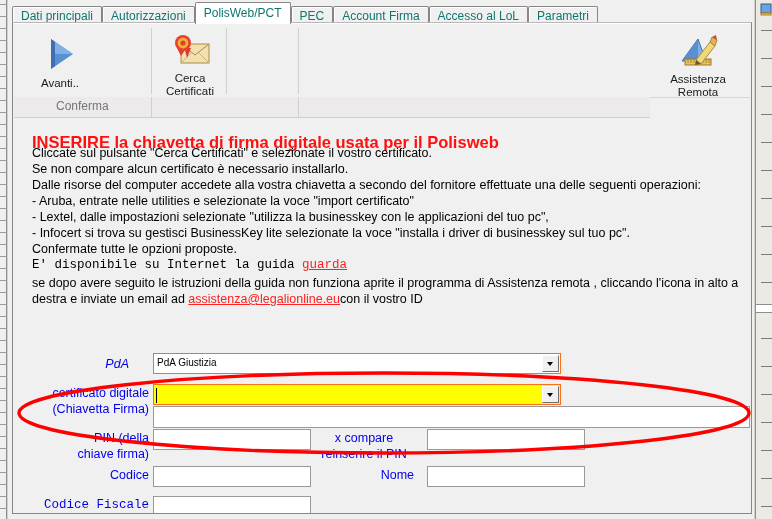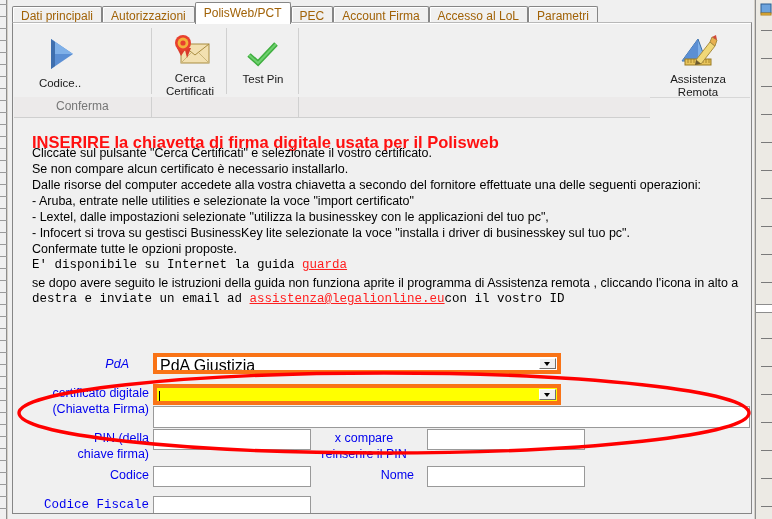--- a/index.html
+++ b/index.html
@@ -89,21 +89,21 @@
     height: 18px;
     line-height: 18px;
     padding: 0 8px;
     margin-top: 3px;
     background: #f0f0f0;
     border: 1px solid #868686;
     border-bottom: none;
     border-radius: 2px 2px 0 0;
     box-sizing: border-box;
     font-size: 12px;
-    color: #a16207;
+    color: #0f766e;
     vertical-align: bottom;
     box-shadow: inset 1px 1px 0 #ffffff;
     cursor: default;
   }
   .tab.active {
     height: 22px;
     line-height: 21px;
     margin-top: 0;
     background: #ffffff;
     border-color: #868686;
@@ -242,23 +242,23 @@
     font-size: 12.5px;
     padding: 1px 2px;
     color: #000;
   }
   .tfield.sunken {
     border: 1px solid #999999;
   }
   .combo {
     position: absolute;
     box-sizing: border-box;
-    border: 4px solid #f97316;
+    border: 1px solid #f97316;
     background: #ffffff;
-    font-size: 16px;
+    font-size: 10px;
     line-height: 18px;
     padding-left: 3px;
     color: #000;
     white-space: nowrap;
     overflow: hidden;
   }
   .combo.yellow { background: #ffff00; }
   .combo .arrowbox {
     position: absolute;
     right: 1px; top: 1px;
@@ -381,21 +381,21 @@
       <div class="toolbar">
 
         <div class="tb-btn" style="left:6px; top:12px; width:80px;">
           <span class="tb-icon">
             <svg width="34" height="36" viewBox="0 0 34 36">
               <polygon points="8,3 30,18 8,33" fill="#5b8fd4"></polygon>
               <polygon points="8,3 30,18 8,18" fill="#7fb0e8"></polygon>
               <polygon points="8,3 8,33 12,30 12,6" fill="#3f6fae"></polygon>
             </svg>
           </span>
-          <span class="tb-label">Codice..</span>
+          <span class="tb-label">Avanti..</span>
         </div>
 
         <div class="tb-sep" style="left:137px;"></div>
 
         <div class="tb-btn" style="left:142px; top:10px; width:68px;">
           <span class="tb-icon">
             <svg width="46" height="33" viewBox="0 0 46 33">
               <rect x="14" y="10" width="28" height="19" fill="#f2e0b0" stroke="#a88c40" stroke-width="1"></rect>
               <polyline points="14,10 28,21 42,10" fill="none" stroke="#a88c40" stroke-width="1"></polyline>
               <polyline points="14,29 24,19" fill="none" stroke="#c9b478" stroke-width="1"></polyline>
@@ -405,29 +405,20 @@
               <circle cx="16" cy="9" r="5.4" fill="#f3b23a"></circle>
               <circle cx="16" cy="9" r="2.6" fill="#e8402e"></circle>
             </svg>
           </span>
           <span class="tb-label">Cerca</span>
           <span class="tb-label" style="margin-top:0">Certificati</span>
         </div>
 
         <div class="tb-sep" style="left:212px;"></div>
 
-        <div class="tb-btn" style="left:216px; top:18px; width:66px;">
-          <span class="tb-icon">
-            <svg width="34" height="26" viewBox="0 0 34 26">
-              <polyline points="3,13 12,21 30,2" fill="none" stroke="#3fae3f" stroke-width="5" stroke-linecap="butt" stroke-linejoin="miter"></polyline>
-              <polyline points="3,13 12,21 30,2" fill="none" stroke="#6ed06e" stroke-width="2" stroke-linecap="butt"></polyline>
-            </svg>
-          </span>
-          <span class="tb-label">Test Pin</span>
-        </div>
 
         <div class="tb-sep" style="left:284px;"></div>
 
         <div class="tb-btn" style="left:645px; top:10px; width:78px;">
           <span class="tb-icon">
             <svg width="44" height="34" viewBox="0 0 44 34">
               <polygon points="6,27 22,5 30,27" fill="#7fb0e8" stroke="#3a6ea5"></polygon>
               <polygon points="6,27 22,5 22,27" fill="#5b8fd4"></polygon>
               <rect x="9" y="25" width="26" height="6" fill="#e8c45c" stroke="#9a7a20"></rect>
               <g stroke="#9a7a20" stroke-width="0.8">
@@ -468,21 +459,21 @@
         <div class="para" style="top:91px;">- Lextel, dalle impostazioni selezionate "utilizza la businesskey con le applicazioni del tuo pc",</div>
         <div class="para" style="top:107px;">- Infocert si trova su gestisci BusinessKey lite selezionate la voce "installa i driver di businesskey sul tuo pc".</div>
         <div class="para" style="top:123px;">Confermate tutte le opzioni proposte.</div>
 
         <div class="para" style="top:139px;font-family:Liberation Mono, monospace;">
           <span>E' disponibile su Internet la guida </span><a class="link" href="#">guarda</a>
         </div>
 
         <div class="para" style="top:157px;">se dopo avere seguito le istruzioni della guida non funziona aprite il programma di Assistenza remota , cliccando l'icona in alto a</div>
 
-        <div class="para" style="top:173px;font-family:Liberation Mono, monospace;">
+        <div class="para" style="top:173px;">
           <span>destra e inviate un email ad </span><a class="link" href="#">assistenza@legalionline.eu</a><span style="white-space:pre">con il vostro ID</span>
         </div>
 
         <div class="flabel" style="left:60px; top:239px; width:55px;font-style:italic;">PdA</div>
         <div class="combo" style="left:139px; top:235px; width:408px; height:21px;">
           <span>PdA Giustizia</span>
           <span class="arrowbox"></span>
         </div>
 
         <div class="flabel" style="left:20px; top:268px; width:115px;">certificato digitale</div>

